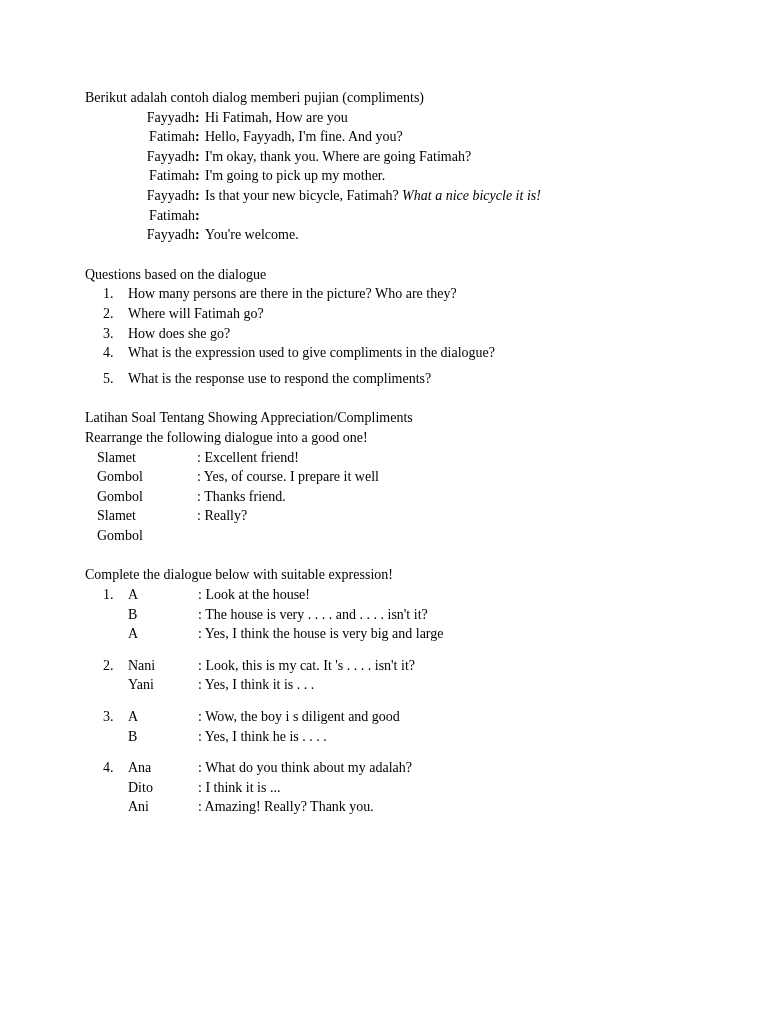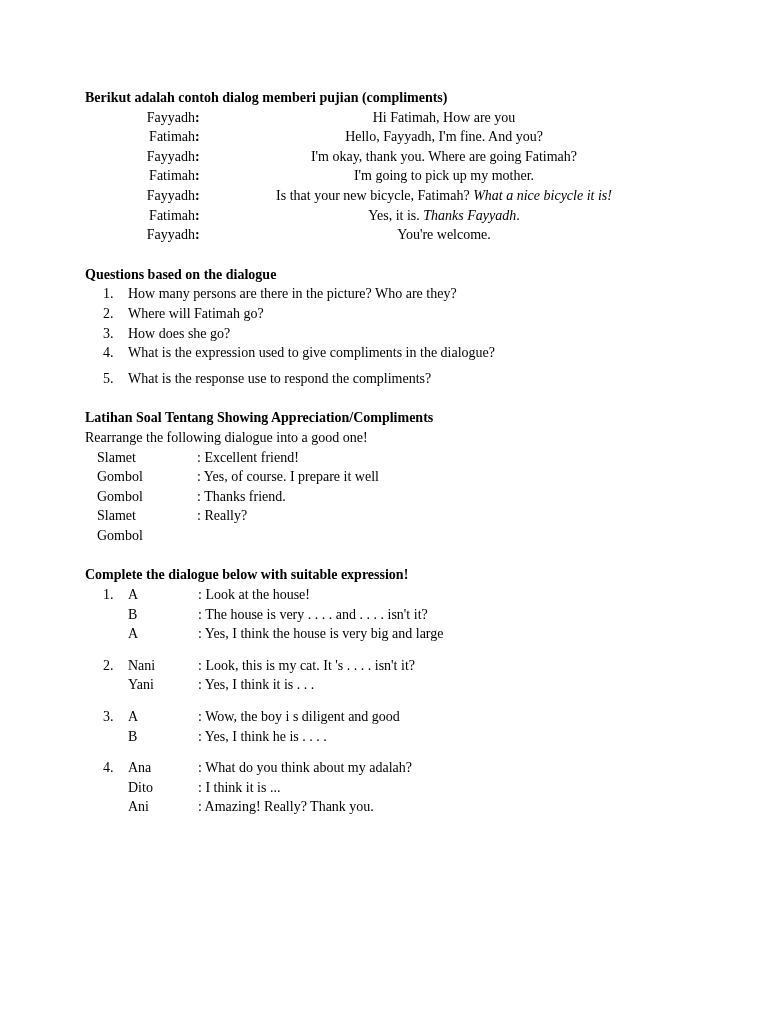--- a/index.html
+++ b/index.html
@@ -7,40 +7,39 @@
       font-size: 14px;
       line-height: 1.4;
       margin: 0;
       padding: 80px 85px;
       width: 768px;
       box-sizing: border-box;
       color: #000;
       background: #fff;
     }
     .heading {
-      font-weight: bold;
+      font-weight: normal;
       margin-top: 8px;
     }
     .dialogue-row {
       display: flex;
       margin-left: 18px;
     }
     .speaker {
       width: 92px;
       flex-shrink: 0;
       text-align: right;
     }
     .colon {
       font-weight: bold;
       width: 10px;
       flex-shrink: 0;
     }
     .line {
       flex: 1;
-      text-align: center;
     }
     .italic {
       font-style: italic;
     }
     .questions {
       margin-left: 18px;
     }
     .q-row {
       display: flex;
     }
@@ -107,21 +106,20 @@
       <span class="line"> I'm going to pick up my mother.</span>
     </div>
     <div class="dialogue-row">
       <span class="speaker">Fayyadh</span>
       <span class="colon">:</span>
       <span class="line"> Is that your new bicycle, Fatimah? <span class="italic">What a nice bicycle it is!</span></span>
     </div>
     <div class="dialogue-row">
       <span class="speaker">Fatimah</span>
       <span class="colon">:</span>
-      <span class="line"> Yes, it is. <span class="italic">Thanks Fayyadh</span>.</span>
     </div>
     <div class="dialogue-row">
       <span class="speaker">Fayyadh</span>
       <span class="colon">:</span>
       <span class="line"> You're welcome.</span>
     </div>
   </div>
 
 <div class="spacer2"></div>
 

